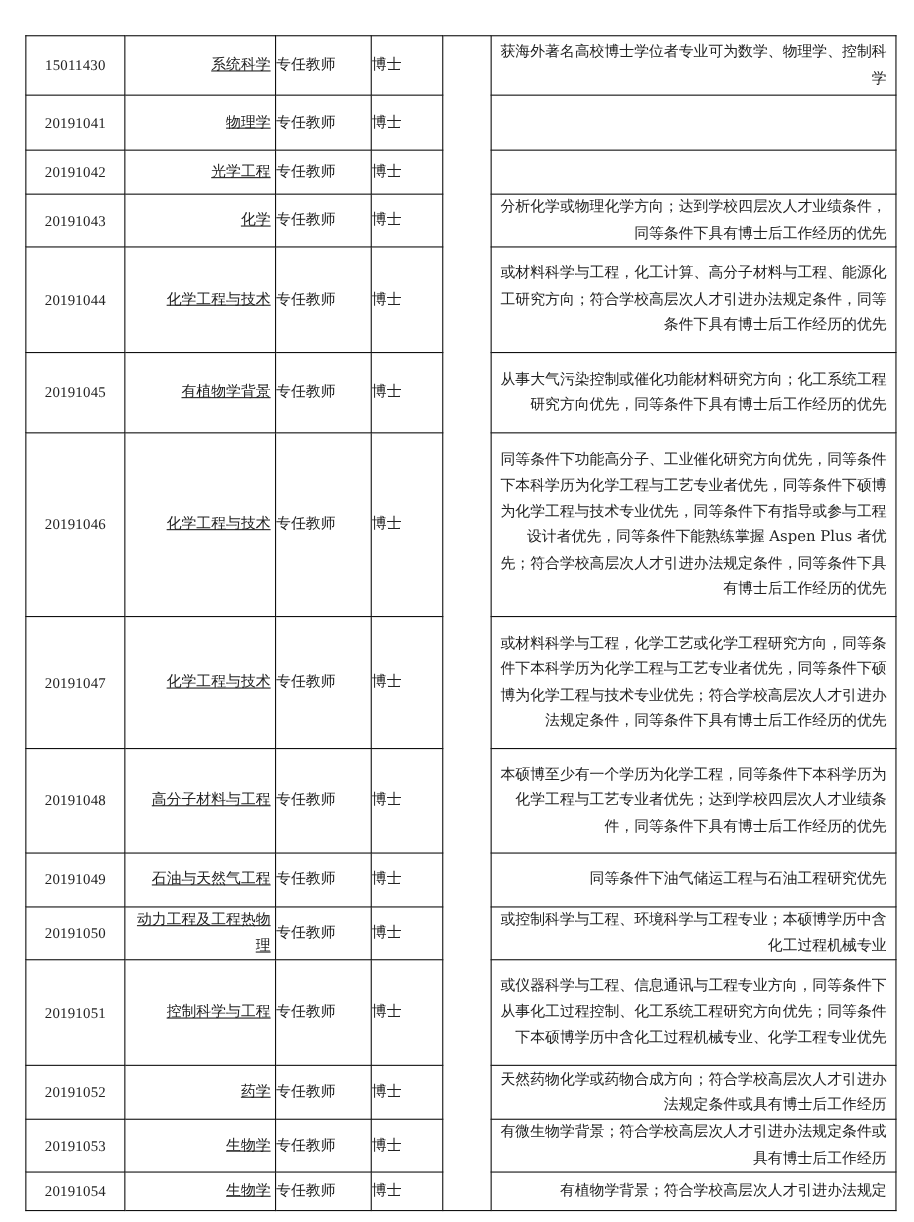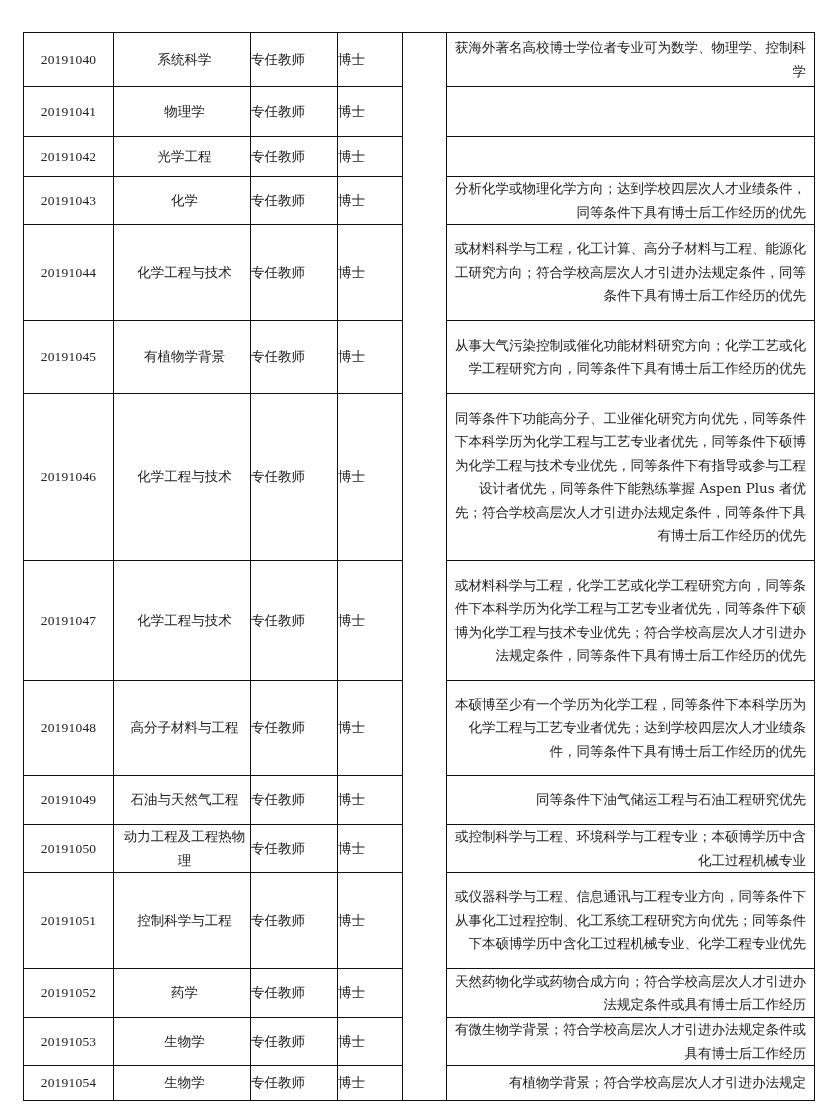--- a/index.html
+++ b/index.html
@@ -31,23 +31,24 @@
       line-height: 23.5px;
       overflow: hidden;
     }
     .c-code {
       text-align: center;
       font-family: "Liberation Serif", "DejaVu Serif", serif;
       font-size: 14px;
       letter-spacing: 0.2px;
     }
     .c-major {
-      text-align: center;
+      text-align: right;
       padding-left: 9px !important;
       padding-right: 4px !important;
+      text-decoration: underline;
     }
     .c-pos, .c-deg {
       text-align: left;
     }
     .c-blank {
       border-top: 1px solid #111111;
       border-bottom: 1px solid #111111;
     }
     .c-req {
       text-align: right;
@@ -65,21 +66,21 @@
   <colgroup>
     <col style="width:90px">
     <col style="width:137px">
     <col style="width:87px">
     <col style="width:65px">
     <col style="width:44px">
     <col style="width:368px">
   </colgroup>
   <tbody>
     <tr style="height:54px">
-      <td class="c-code">20191040</td>
+      <td class="c-code">15011430</td>
       <td class="c-major">系统科学</td>
       <td class="c-pos">专任教师</td>
       <td class="c-deg">博士</td>
       <td class="c-blank" rowspan="15"></td>
       <td class="c-req middle">获海外著名高校博士学位者专业可为数学、物理学、控制科学</td>
     </tr>
     <tr style="height:50px">
       <td class="c-code">20191041</td>
       <td class="c-major">物理学</td>
       <td class="c-pos">专任教师</td>
@@ -105,21 +106,21 @@
       <td class="c-major">化学工程与技术</td>
       <td class="c-pos">专任教师</td>
       <td class="c-deg">博士</td>
       <td class="c-req middle">或材料科学与工程，化工计算、高分子材料与工程、能源化工研究方向；符合学校高层次人才引进办法规定条件，同等条件下具有博士后工作经历的优先</td>
     </tr>
     <tr style="height:73px">
       <td class="c-code">20191045</td>
       <td class="c-major">有植物学背景</td>
       <td class="c-pos">专任教师</td>
       <td class="c-deg">博士</td>
-      <td class="c-req middle">从事大气污染控制或催化功能材料研究方向；化学工艺或化学工程研究方向，同等条件下具有博士后工作经历的优先</td>
+      <td class="c-req middle">从事大气污染控制或催化功能材料研究方向；化工系统工程研究方向优先，同等条件下具有博士后工作经历的优先</td>
     </tr>
     <tr style="height:167px">
       <td class="c-code">20191046</td>
       <td class="c-major">化学工程与技术</td>
       <td class="c-pos">专任教师</td>
       <td class="c-deg">博士</td>
       <td class="c-req middle">同等条件下功能高分子、工业催化研究方向优先，同等条件下本科学历为化学工程与工艺专业者优先，同等条件下硕博为化学工程与技术专业优先，同等条件下有指导或参与工程设计者优先，同等条件下能熟练掌握 Aspen Plus 者优先；符合学校高层次人才引进办法规定条件，同等条件下具有博士后工作经历的优先</td>
     </tr>
     <tr style="height:120px">
       <td class="c-code">20191047</td>

